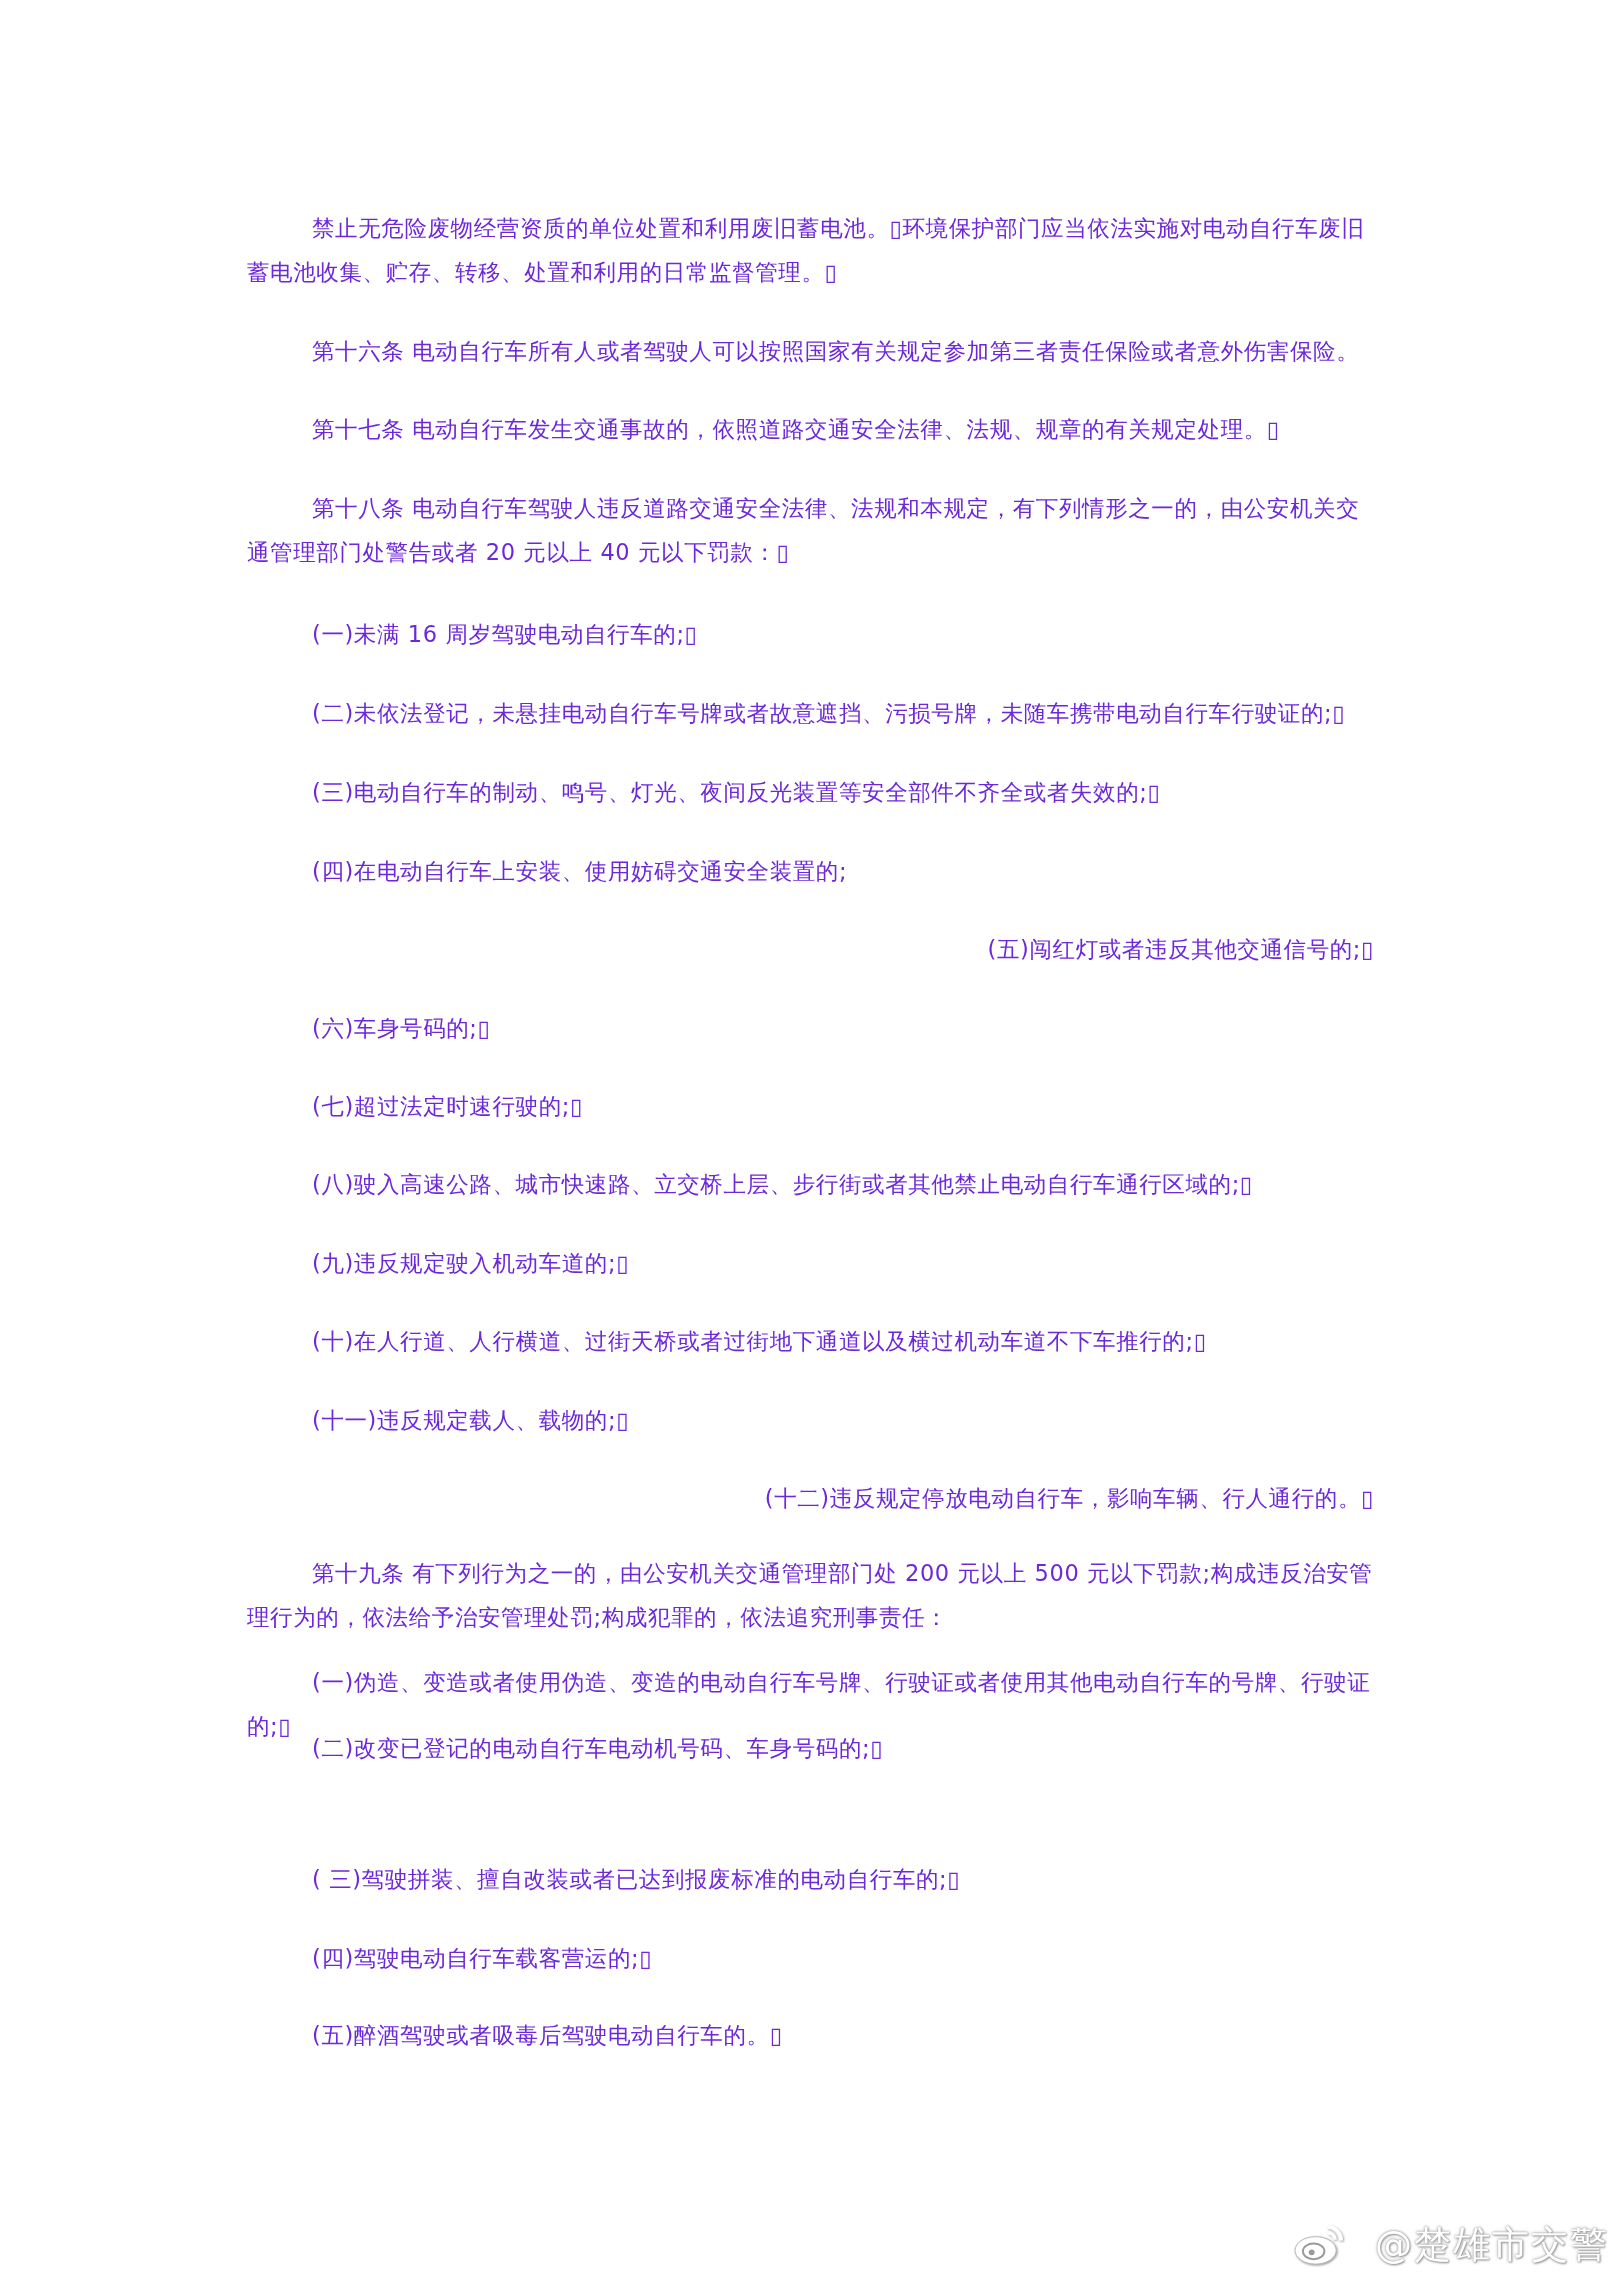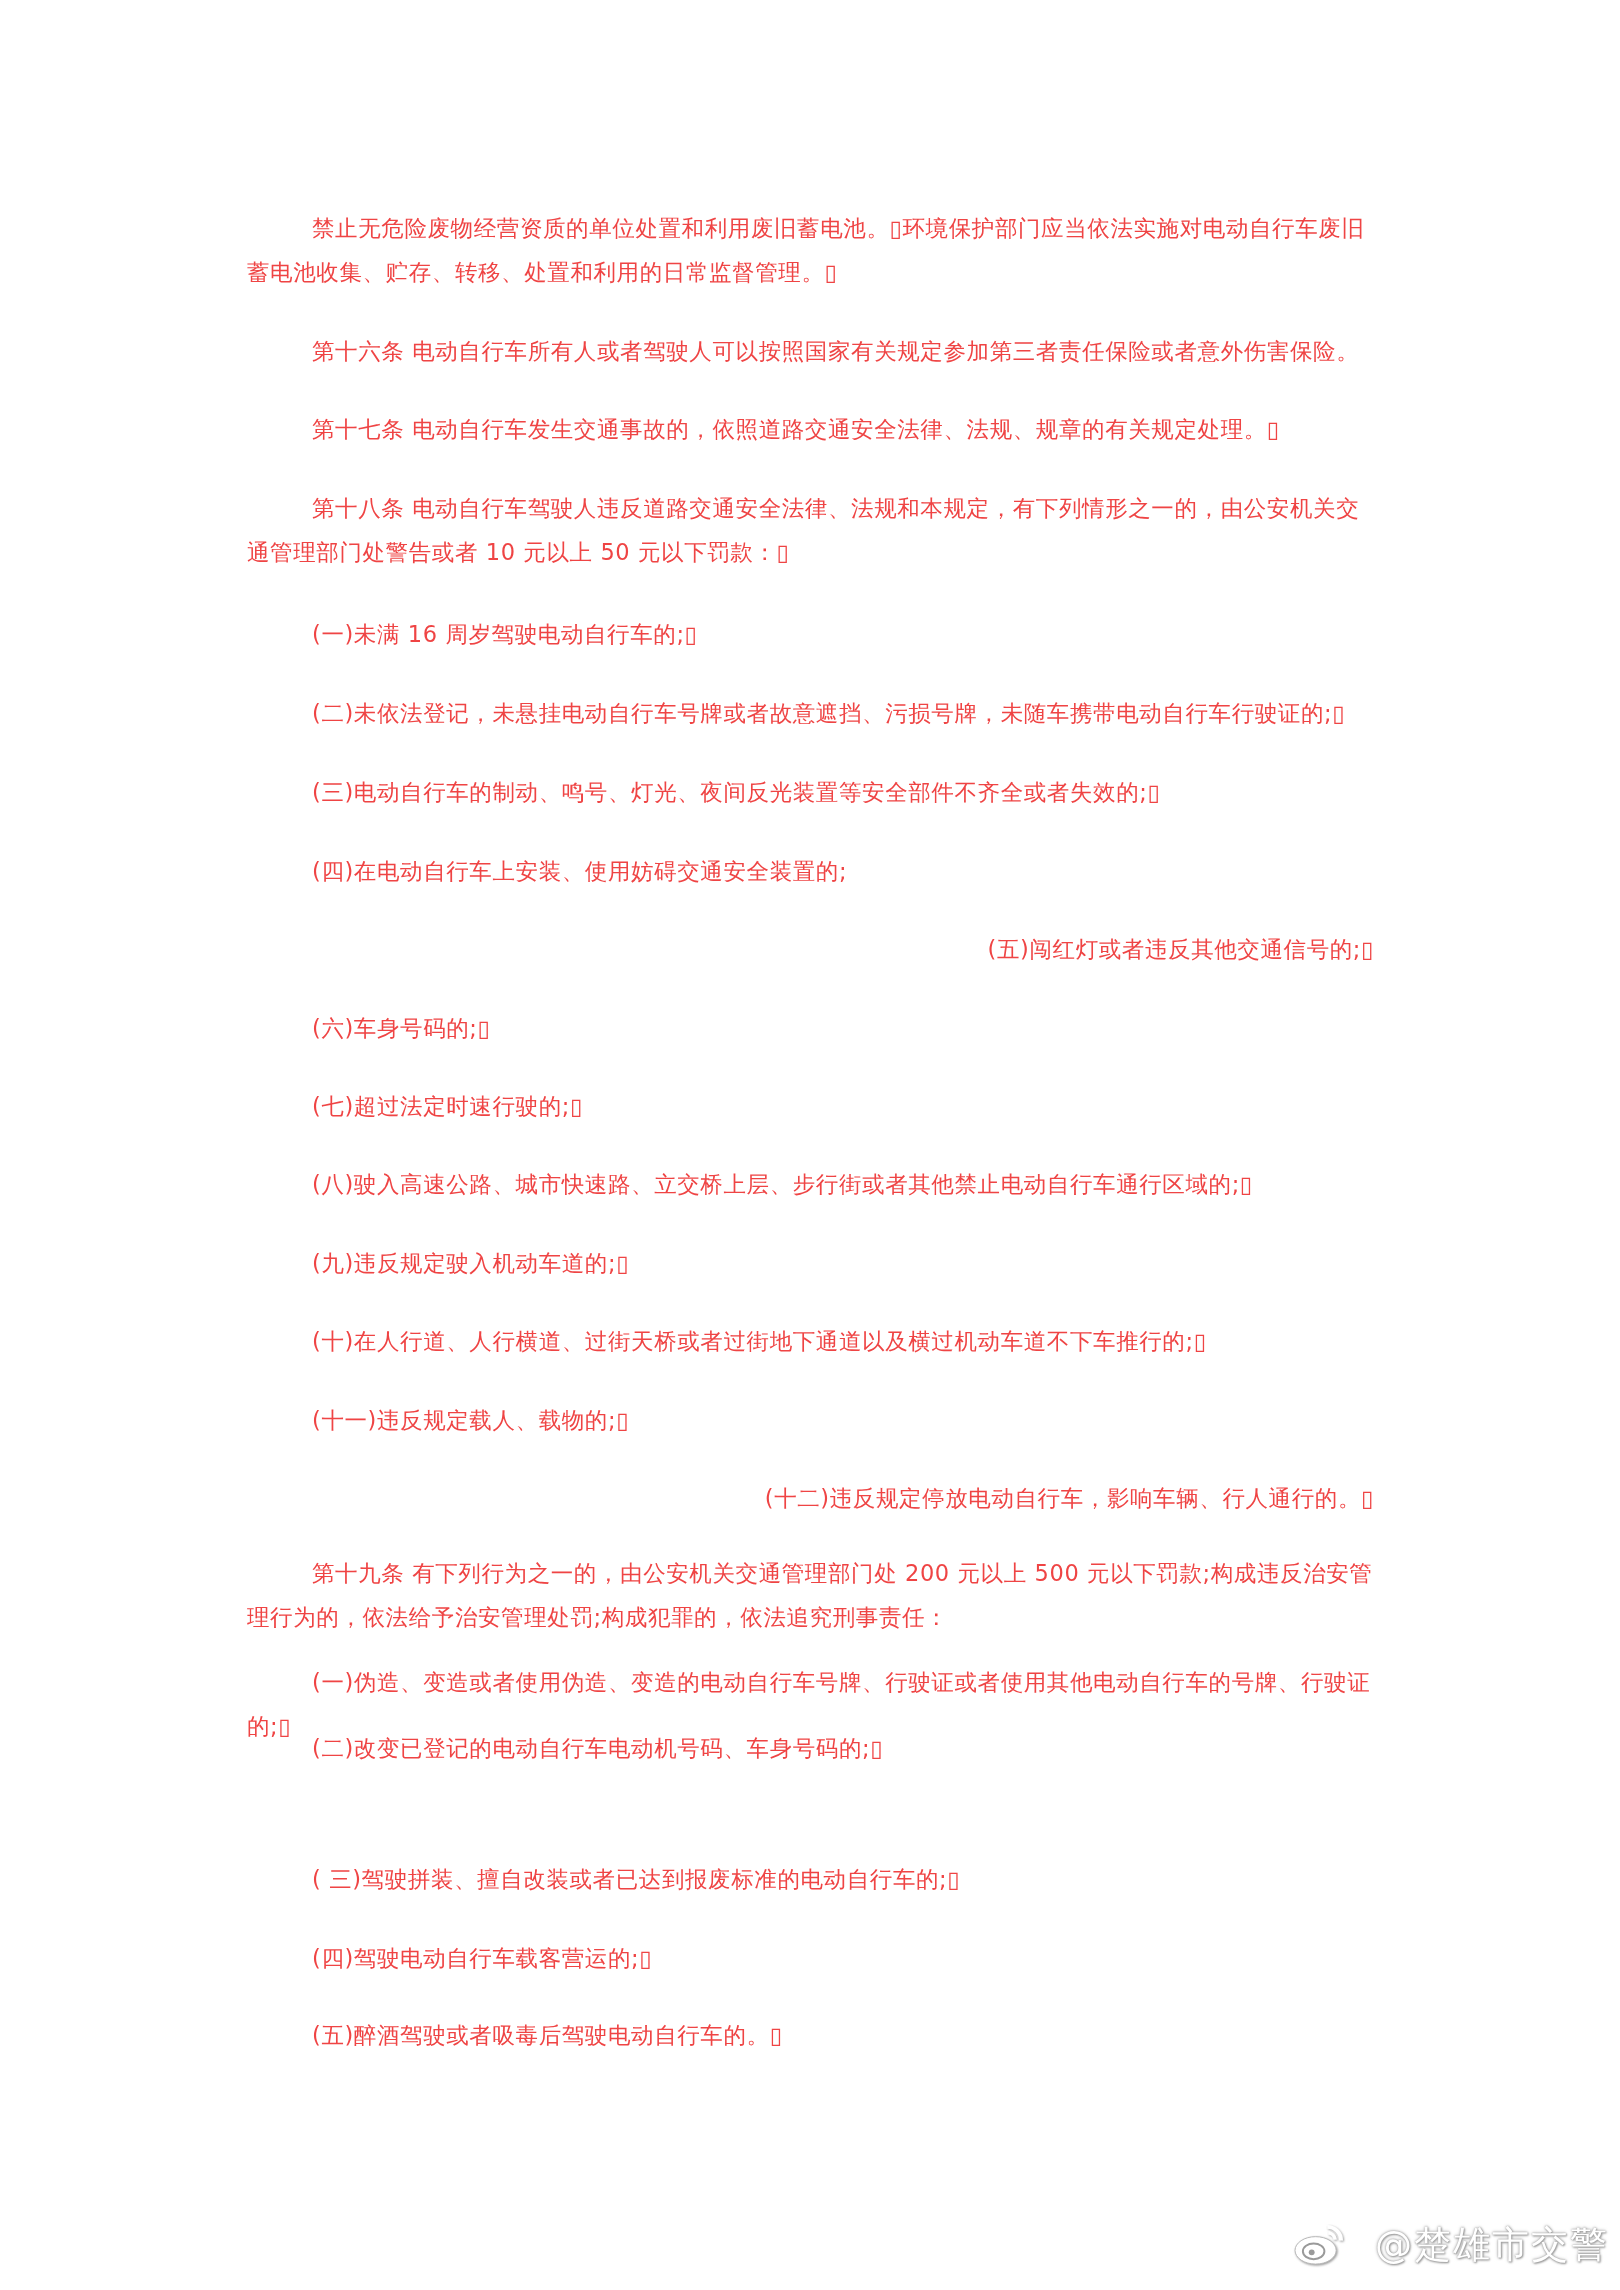--- a/index.html
+++ b/index.html
@@ -3,21 +3,21 @@
 <meta charset="utf-8">
 <style>
   html, body { margin: 0; padding: 0; }
   body {
     width: 1620px; height: 2291px; background: #ffffff; position: relative; overflow: hidden;
     font-family: "DejaVu Sans", "Liberation Sans", sans-serif;
   }
   .page { position: absolute; left: 0; top: 0; width: 1620px; height: 2291px; }
   .para {
     position: absolute; left: 247px; width: 1127px;
-    font-size: 22.5px; line-height: 44px; color: #ef4444;
+    font-size: 22.5px; line-height: 44px; color: #6d28d9;
     letter-spacing: 0.6px; white-space: normal; word-break: break-all;
   }
   .para .indent { display: inline-block; width: 65px; }
   .watermark {
     position: absolute; left: 1292px; top: 2220px; height: 49px;
     display: flex; align-items: center; gap: 26px;
   }
   .watermark .logo { width: 57px; height: 47px; }
   .watermark .wm-text {
     font-size: 37px; color: #ffffff; letter-spacing: 2px;
@@ -26,21 +26,21 @@
   }
 </style>
 </head>
 <body>
 
 <div class="page">
   <div id="paras">
       <div class="para" style="top: 206px;"><span class="indent"></span><span>禁止无危险废物经营资质的单位处置和利用废旧蓄电池。▯环境保护部门应当依法实施对电动自行车废旧蓄电池收集、贮存、转移、处置和利用的日常监督管理。▯</span></div>
       <div class="para" style="top: 329px;"><span class="indent"></span><span>第十六条  电动自行车所有人或者驾驶人可以按照国家有关规定参加第三者责任保险或者意外伤害保险。</span></div>
       <div class="para" style="top: 407px;"><span class="indent"></span><span>第十七条  电动自行车发生交通事故的，依照道路交通安全法律、法规、规章的有关规定处理。▯</span></div>
-      <div class="para" style="top: 486px;"><span class="indent"></span><span>第十八条  电动自行车驾驶人违反道路交通安全法律、法规和本规定，有下列情形之一的，由公安机关交通管理部门处警告或者 10 元以上 50 元以下罚款：▯</span></div>
+      <div class="para" style="top: 486px;"><span class="indent"></span><span>第十八条  电动自行车驾驶人违反道路交通安全法律、法规和本规定，有下列情形之一的，由公安机关交通管理部门处警告或者 20 元以上 40 元以下罚款：▯</span></div>
       <div class="para" style="top: 612px;"><span class="indent"></span><span>(一)未满 16 周岁驾驶电动自行车的;▯</span></div>
       <div class="para" style="top: 691px;"><span class="indent"></span><span>(二)未依法登记，未悬挂电动自行车号牌或者故意遮挡、污损号牌，未随车携带电动自行车行驶证的;▯</span></div>
       <div class="para" style="top: 770px;"><span class="indent"></span><span>(三)电动自行车的制动、鸣号、灯光、夜间反光装置等安全部件不齐全或者失效的;▯</span></div>
       <div class="para" style="top: 849px;"><span class="indent"></span><span>(四)在电动自行车上安装、使用妨碍交通安全装置的;</span></div>
       <div class="para" style="top: 927px; text-align: right;"><span class="indent"></span><span>(五)闯红灯或者违反其他交通信号的;▯</span></div>
       <div class="para" style="top: 1006px;"><span class="indent"></span><span>(六)车身号码的;▯</span></div>
       <div class="para" style="top: 1084px;"><span class="indent"></span><span>(七)超过法定时速行驶的;▯</span></div>
       <div class="para" style="top: 1162px;"><span class="indent"></span><span>(八)驶入高速公路、城市快速路、立交桥上层、步行街或者其他禁止电动自行车通行区域的;▯</span></div>
       <div class="para" style="top: 1241px;"><span class="indent"></span><span>(九)违反规定驶入机动车道的;▯</span></div>
       <div class="para" style="top: 1319px;"><span class="indent"></span><span>(十)在人行道、人行横道、过街天桥或者过街地下通道以及横过机动车道不下车推行的;▯</span></div>

